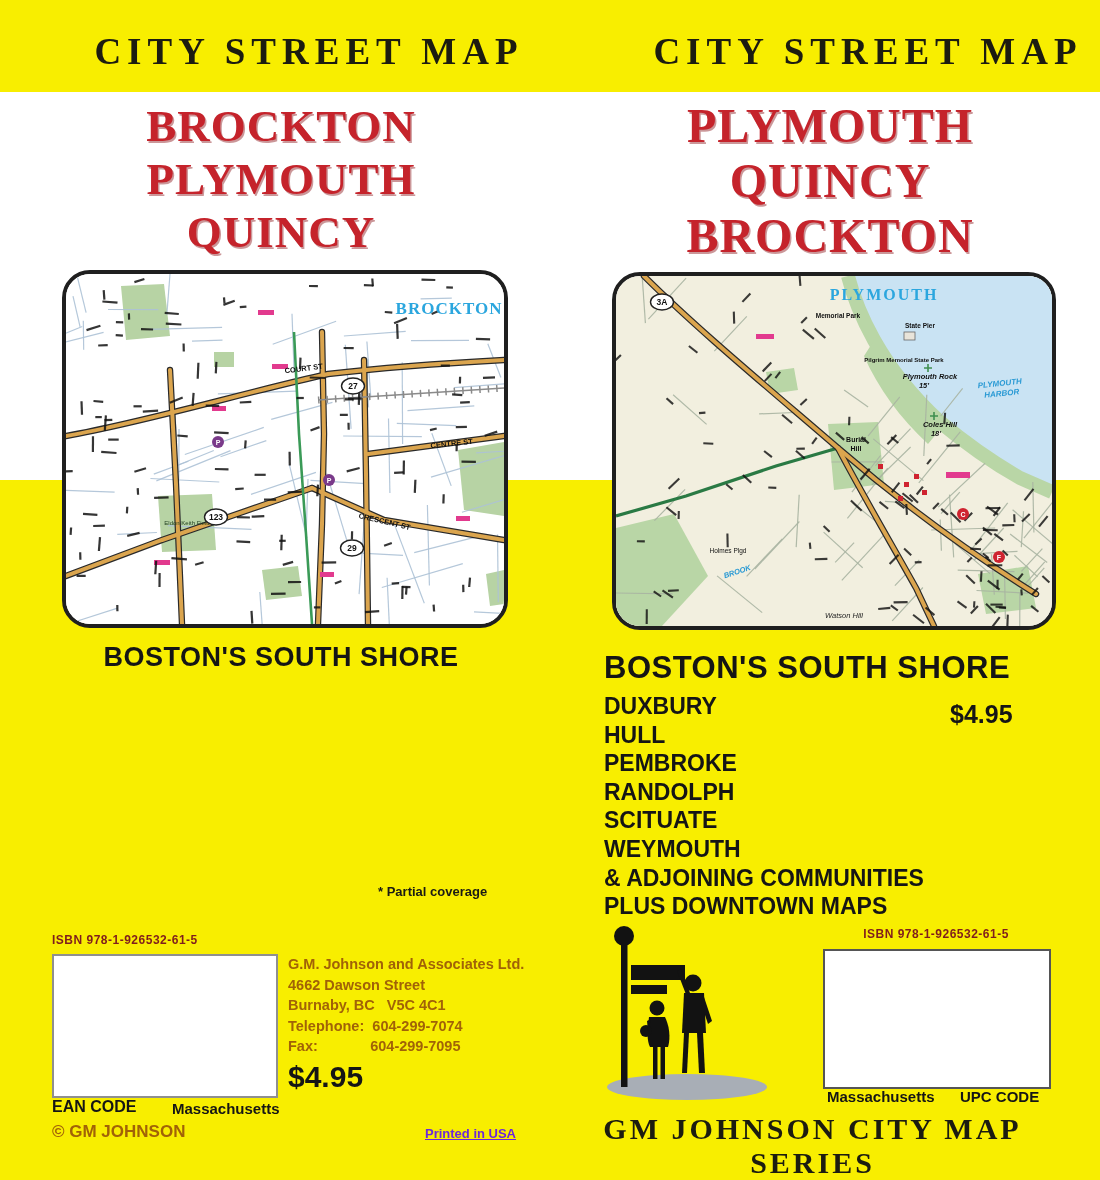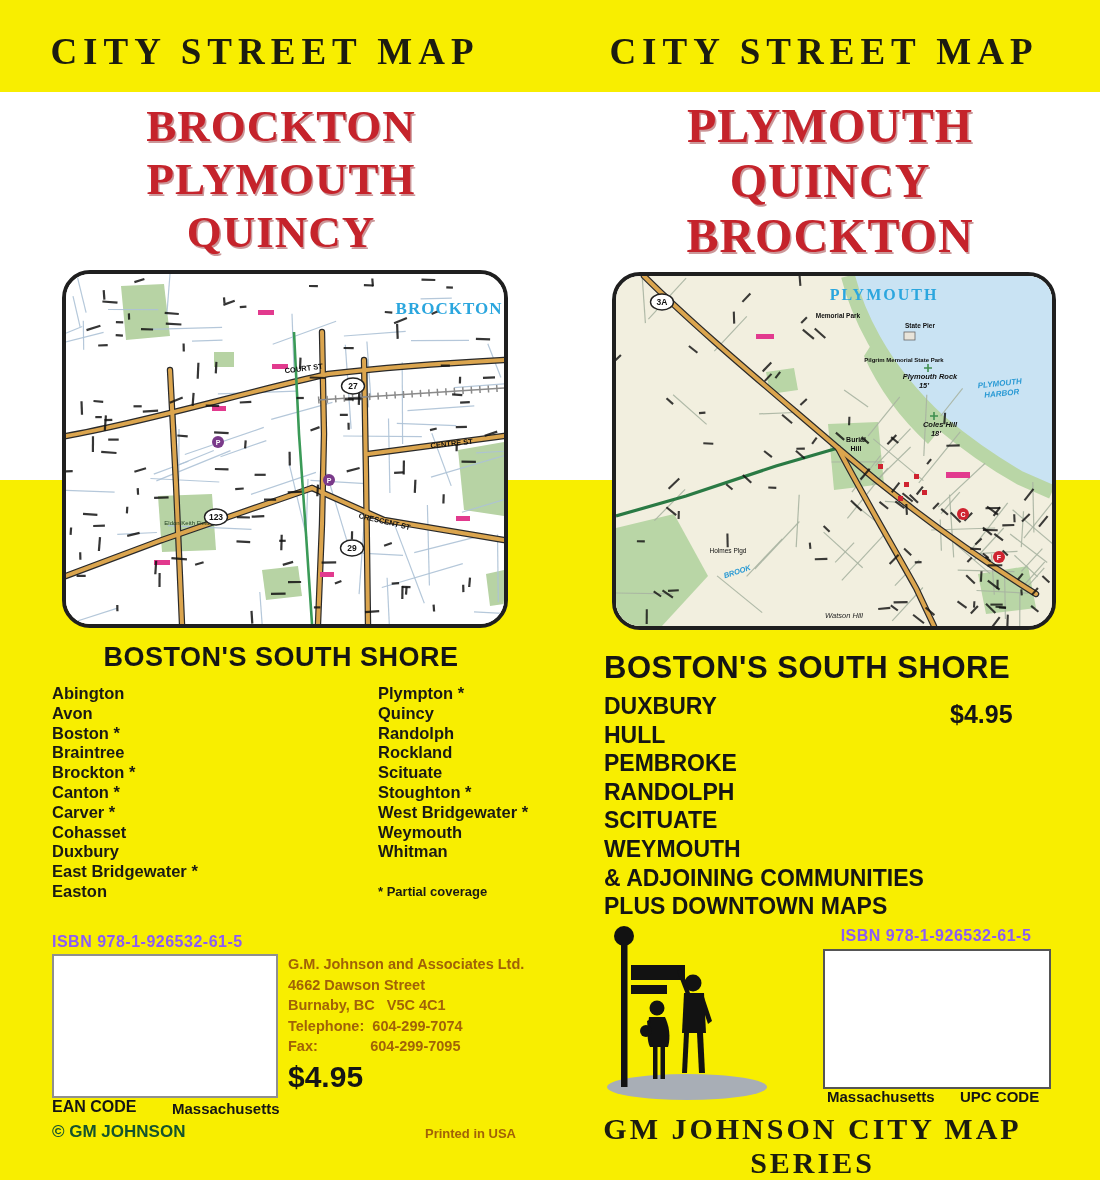--- a/index.html
+++ b/index.html
@@ -3,21 +3,21 @@
 <meta charset="utf-8">
 <style>
   html,body{margin:0;padding:0;background:#e8e8e8;}
   .page{position:relative;width:1100px;height:1180px;margin:0 auto;background:#ffffff;overflow:hidden;
         font-family:"Liberation Sans",sans-serif;}
   .abs{position:absolute;}
   .yellow{background:#f8ee00;}
   .band-top{left:0;top:0;width:1100px;height:92px;}
   .band-bottom{left:0;top:480px;width:1100px;height:700px;}
   .hdr{top:30px;height:56px;color:#1c1c10;font-family:"Liberation Serif",serif;font-weight:bold;
-       font-size:37px;letter-spacing:6px;text-align:center;}
+       font-size:37px;letter-spacing:6px;text-align:center;padding-left:44px;}
   .hdr-left{left:0;width:530px;}
   .hdr-right{left:548px;width:552px;}
   .red-title{color:#c5232b;font-family:"Liberation Serif",serif;font-weight:bold;text-align:center;
              text-shadow:1.5px 1.5px 0 rgba(140,25,28,.45);}
   .red-title-left{left:62px;top:100px;width:438px;font-size:45px;line-height:53px;letter-spacing:1px;}
   .red-title-right{left:612px;top:98px;width:436px;font-size:48px;line-height:55px;letter-spacing:1px;}
   .map-frame{border:4px solid #1f1f1f;border-radius:28px;overflow:hidden;background:#fff;}
   .map-left{left:62px;top:270px;width:438px;height:350px;}
   .map-right{left:612px;top:272px;width:436px;height:350px;}
   .shore-head{color:#151515;font-weight:bold;}
@@ -27,33 +27,33 @@
   .city-col .city-item{line-height:19.8px;white-space:nowrap;}
   .col1{left:52px;top:684px;width:178px;}
   .col2{left:232px;top:684px;width:148px;}
   .col3{left:378px;top:684px;width:160px;}
   .partial-note{left:378px;top:884px;font-size:13px;font-weight:bold;color:#1a1a14;}
   .communities{left:604px;top:692px;width:460px;font-size:23px;font-weight:bold;color:#151515;}
   .communities .community-item{line-height:28.6px;white-space:nowrap;}
   .price{font-weight:bold;color:#151515;}
   .price-left{left:288px;top:1060px;font-size:30px;}
   .price-right{left:950px;top:700px;font-size:25px;}
-  .isbn{font-size:16px;font-weight:bold;color:#8b5cf6;letter-spacing:.5px;}
+  .isbn{font-size:12px;font-weight:bold;color:#7f1d1d;letter-spacing:.5px;}
   .isbn-left{left:52px;top:933px;}
   .isbn-right{left:823px;top:927px;width:226px;text-align:center;}
   .barcode-box{background:#fff;border:2px solid #8f8f8f;}
   .ean-box{left:52px;top:954px;width:222px;height:140px;}
   .upc-box{left:823px;top:949px;width:224px;height:136px;border-color:#555;}
   .small-bold{font-weight:bold;color:#151515;}
   .ean-label{left:52px;top:1098px;font-size:16px;}
   .state-left{left:172px;top:1100px;font-size:15px;}
-  .copyright{left:52px;top:1122px;font-size:17px;font-weight:bold;color:#14532d;}
+  .copyright{left:52px;top:1122px;font-size:17px;font-weight:bold;color:#a16207;}
   .publisher{left:288px;top:954px;font-size:14.5px;font-weight:bold;color:#a16207;line-height:20.5px;}
   .publisher .pub-line{white-space:pre;}
-  .printed{left:425px;top:1126px;font-size:13px;font-weight:bold;color:#a16207;}
+  .printed{left:425px;top:1126px;font-size:13px;font-weight:bold;color:#6d28d9;text-decoration:underline;}
   .state-right{left:827px;top:1088px;font-size:15px;}
   .upc-label{left:960px;top:1088px;font-size:15px;}
   .series{left:575px;top:1112px;width:475px;text-align:center;font-family:"Liberation Serif",serif;
           font-weight:bold;font-size:30px;letter-spacing:3px;color:#1c1c10;}
   .signpost{left:595px;top:925px;width:180px;height:185px;}
 </style>
 </head>
 <body>
 
 <div class="page">
@@ -526,44 +526,20 @@
           <text x="46" y="29" font-size="8.5" font-weight="bold" text-anchor="middle" fill="#111" font-family="&quot;Liberation Sans&quot;,sans-serif">3A</text>
           <circle cx="347" cy="238" r="6" fill="#cf2330"></circle>
           <text x="347" y="240.6" font-size="7" font-weight="bold" text-anchor="middle" fill="#fff" font-family="&quot;Liberation Sans&quot;,sans-serif">C</text>
           <circle cx="383" cy="281" r="6" fill="#cf2330"></circle>
           <text x="383" y="283.6" font-size="7" font-weight="bold" text-anchor="middle" fill="#fff" font-family="&quot;Liberation Sans&quot;,sans-serif">F</text>
         </g>
     </svg>
   </div>
 
   <div class="abs shore-head shore-left">BOSTON'S SOUTH SHORE</div>
-  <div class="abs city-col col1">
-      <div class="city-item">Abington</div>
-      <div class="city-item">Avon</div>
-      <div class="city-item">Boston *</div>
-      <div class="city-item">Braintree</div>
-      <div class="city-item">Brockton *</div>
-      <div class="city-item">Canton *</div>
-      <div class="city-item">Carver *</div>
-      <div class="city-item">Cohasset</div>
-      <div class="city-item">Duxbury</div>
-      <div class="city-item">East Bridgewater *</div>
-      <div class="city-item">Easton</div>
-    </div>
-  <div class="abs city-col col3">
-      <div class="city-item">Plympton *</div>
-      <div class="city-item">Quincy</div>
-      <div class="city-item">Randolph</div>
-      <div class="city-item">Rockland</div>
-      <div class="city-item">Scituate</div>
-      <div class="city-item">Stoughton *</div>
-      <div class="city-item">West Bridgewater *</div>
-      <div class="city-item">Weymouth</div>
-      <div class="city-item">Whitman</div>
-    </div>
   <div class="abs partial-note">* Partial coverage</div>
 
   <div class="abs isbn isbn-left">ISBN  978-1-926532-61-5</div>
   <div class="abs barcode-box ean-box"></div>
   <div class="abs small-bold ean-label">EAN CODE</div>
   <div class="abs small-bold state-left">Massachusetts</div>
   <div class="abs copyright">© GM JOHNSON</div>
   <div class="abs publisher">
       <div class="pub-line">G.M. Johnson and Associates Ltd.</div>
       <div class="pub-line">4662 Dawson Street</div>

